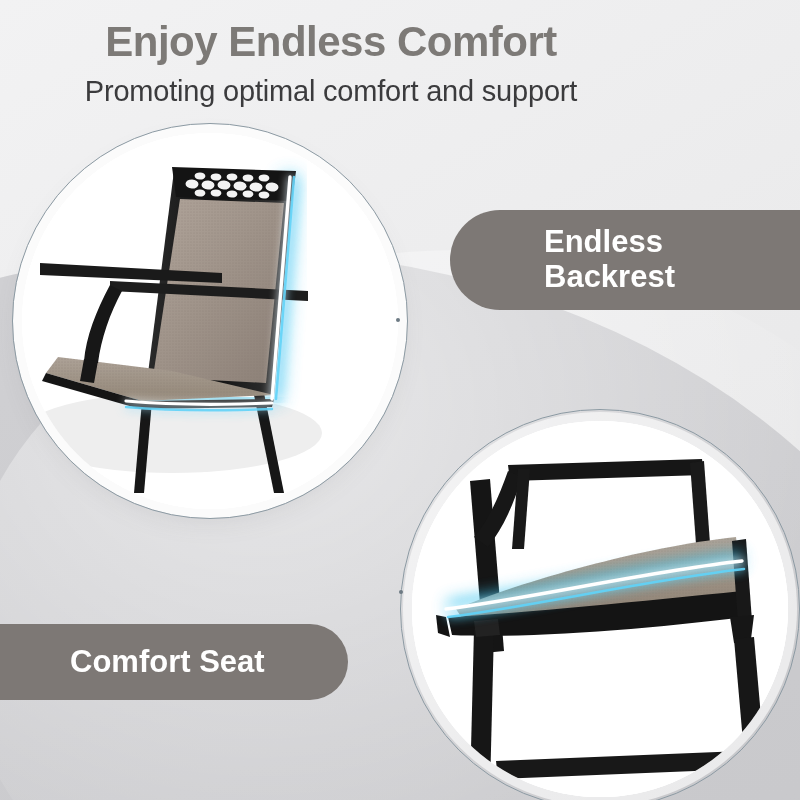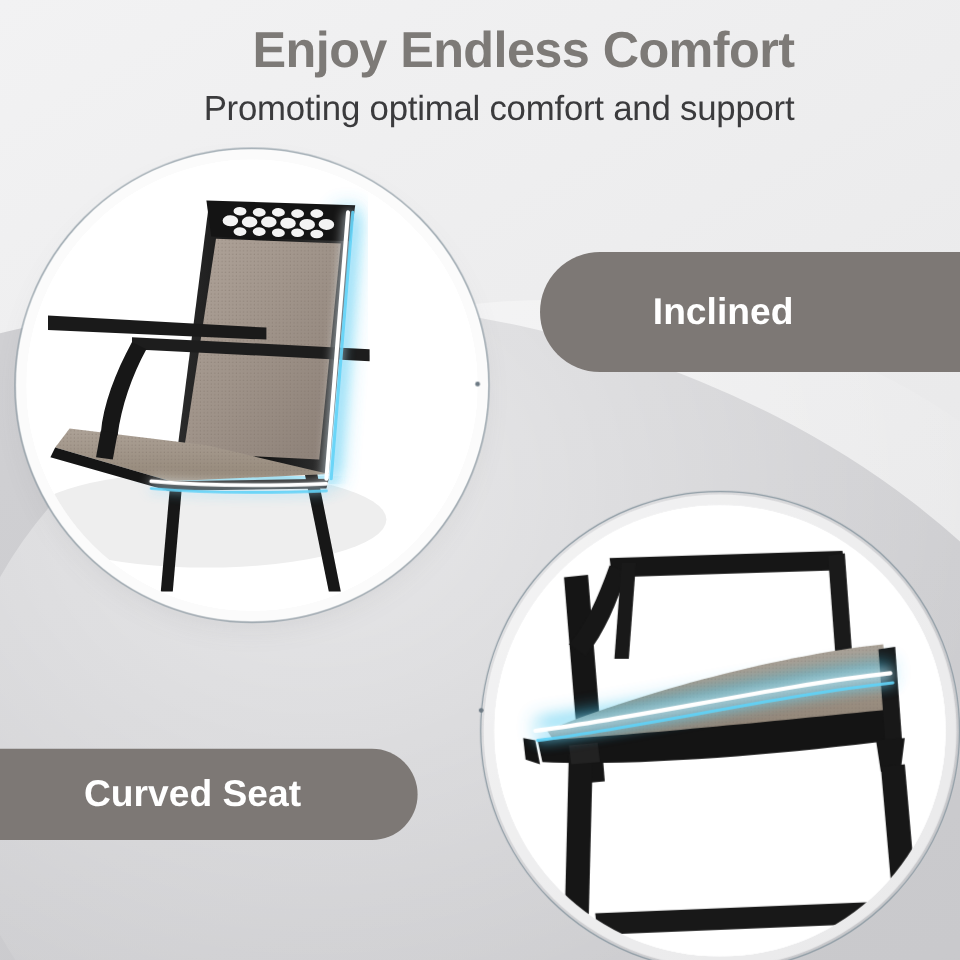--- a/index.html
+++ b/index.html
@@ -13,21 +13,21 @@
 
   
   .bg-base{position:absolute;inset:0;
     background:linear-gradient(150deg,#f2f2f3 0%,#ededee 40%,#e9e9ea 70%,#e6e6e8 100%);}
   .bg-sweep2{position:absolute;left:-520px;top:250px;width:1500px;height:1150px;
     border-radius:50%;background:linear-gradient(160deg,#d2d2d5 0%,#c9c9cc 60%,#c5c5c9 100%);}
   .bg-soft{position:absolute;left:-40px;top:250px;width:1000px;height:760px;
     border-radius:50%;background:radial-gradient(ellipse at 30% 20%,rgba(255,255,255,.55),rgba(255,255,255,0) 62%);}
 
   
-  .header{position:absolute;left:0;top:0;width:662px;text-align:right;}
+  .header{position:absolute;left:0;top:0;width:662px;text-align:center;}
   .title{margin:0;padding-top:18px;font-size:42px;font-weight:bold;color:#7d7a77;
     letter-spacing:-.5px;line-height:1.12;}
   .subtitle{margin:0;padding-top:10px;font-size:29px;font-weight:normal;color:#3b3b3d;
     letter-spacing:-.2px;}
 
   
   .circle{position:absolute;border-radius:50%;overflow:hidden;background:#ffffff;}
   .ring{position:absolute;border-radius:50%;border:1.4px solid #8c9aa3;
     pointer-events:none;box-sizing:border-box;}
   .ring-dot{position:absolute;width:4px;height:4px;border-radius:50%;background:#6d7a84;}
@@ -213,21 +213,22 @@
           <path d="M36,196 C118,186 240,158 332,148" stroke="#5fd3f7" stroke-width="2.6" fill="none" stroke-linecap="round" opacity=".92"></path>
         </g>
       </svg>
     </div>
   </div>
   <div class="ring" id="ring-bottom"></div>
   <div class="ring-dot" style="left:399px;top:590px;"></div>
 
   <div class="badge" id="badge-backrest">
     <div>
-      <div>Inclined</div>
+      <div>Endless</div>
+      <div>Backrest</div>
     </div>
   </div>
 
   <div class="badge" id="badge-seat">
-    <div>Curved Seat</div>
+    <div>Comfort Seat</div>
   </div>
 
 </div>
 
 </body></html>

